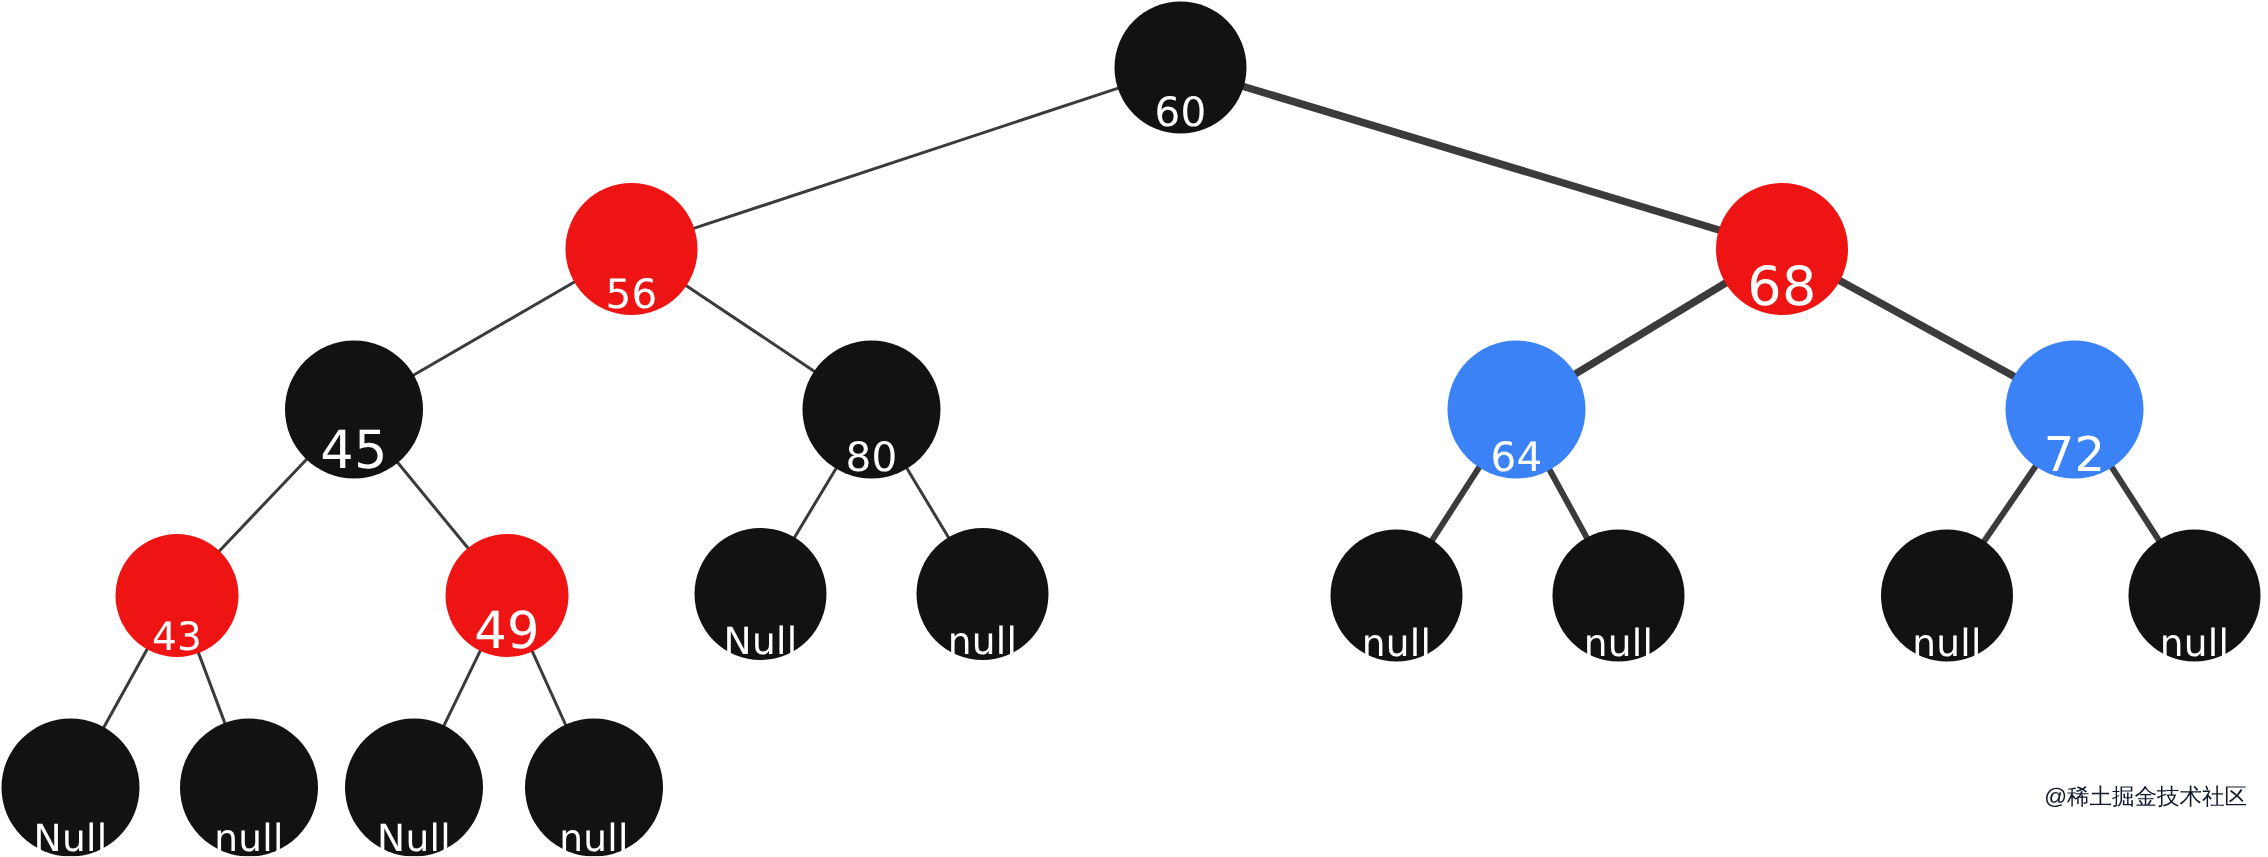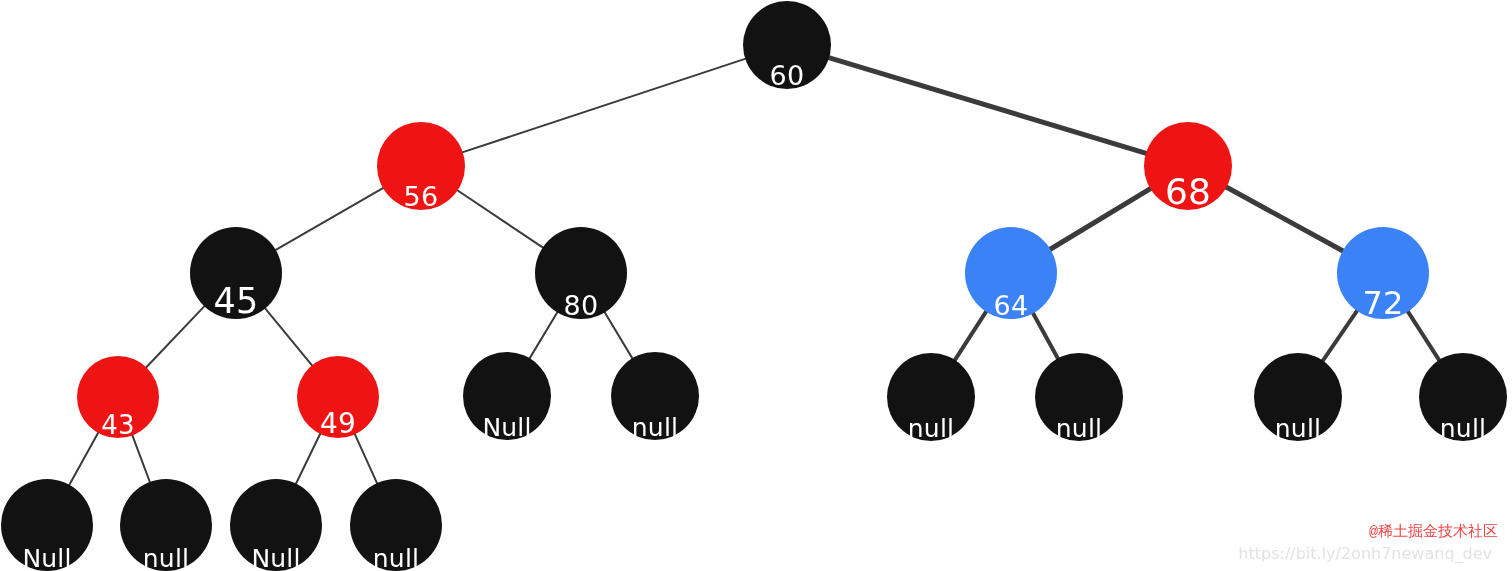--- a/index.html
+++ b/index.html
@@ -43,23 +43,23 @@
   .node-label {
     display: block;
     line-height: 1;
     text-align: center;
     white-space: nowrap;
   }
   #watermark {
     position: absolute;
     right: 14px;
     bottom: 30px;
-    color: #ef4444;
+    color: #0f172a;
     font-size: 15px;
-    font-family: Liberation Mono, monospace;
+    font-family: Liberation Sans, sans-serif;
     white-space: nowrap;
     user-select: none;
   }
   #watermark-url {
     position: absolute;
     right: 20px;
     bottom: 8px;
     color: #e3e3e3;
     font-size: 16px;
     font-family: "DejaVu Sans", "Liberation Sans", sans-serif;
@@ -111,21 +111,21 @@
       </div>
       <div class="node node-black2" style="left: 965px; top: 227px; width: 92px; height: 92px; font-size: 27px;">
         <span class="node-label">64</span>
       </div>
       <div class="node node-black2" style="left: 1337px; top: 227px; width: 92px; height: 92px; font-size: 32px;">
         <span class="node-label">72</span>
       </div>
       <div class="node node-red" style="left: 77px; top: 356px; width: 82px; height: 82px; font-size: 26px;">
         <span class="node-label">43</span>
       </div>
-      <div class="node node-red" style="left: 297px; top: 356px; width: 82px; height: 82px; font-size: 28px;">
+      <div class="node node-red" style="left: 297px; top: 356px; width: 82px; height: 82px; font-size: 34px;">
         <span class="node-label">49</span>
       </div>
       <div class="node node-black" style="left: 463px; top: 352px; width: 88px; height: 88px; font-size: 25px;">
         <span class="node-label">Null</span>
       </div>
       <div class="node node-black" style="left: 611px; top: 352px; width: 88px; height: 88px; font-size: 25px;">
         <span class="node-label">null</span>
       </div>
       <div class="node node-black" style="left: 887px; top: 353px; width: 88px; height: 88px; font-size: 25px;">
         <span class="node-label">null</span>
@@ -147,15 +147,14 @@
       </div>
       <div class="node node-black" style="left: 230px; top: 479px; width: 92px; height: 92px; font-size: 25px;">
         <span class="node-label">Null</span>
       </div>
       <div class="node node-black" style="left: 350px; top: 479px; width: 92px; height: 92px; font-size: 25px;">
         <span class="node-label">null</span>
       </div>
     </div>
 
   <div id="watermark">@稀土掘金技术社区</div>
-  <div id="watermark-url">https://bit.ly/2onh7newanq_dev</div>
 
 </div>
 
 </body></html>

